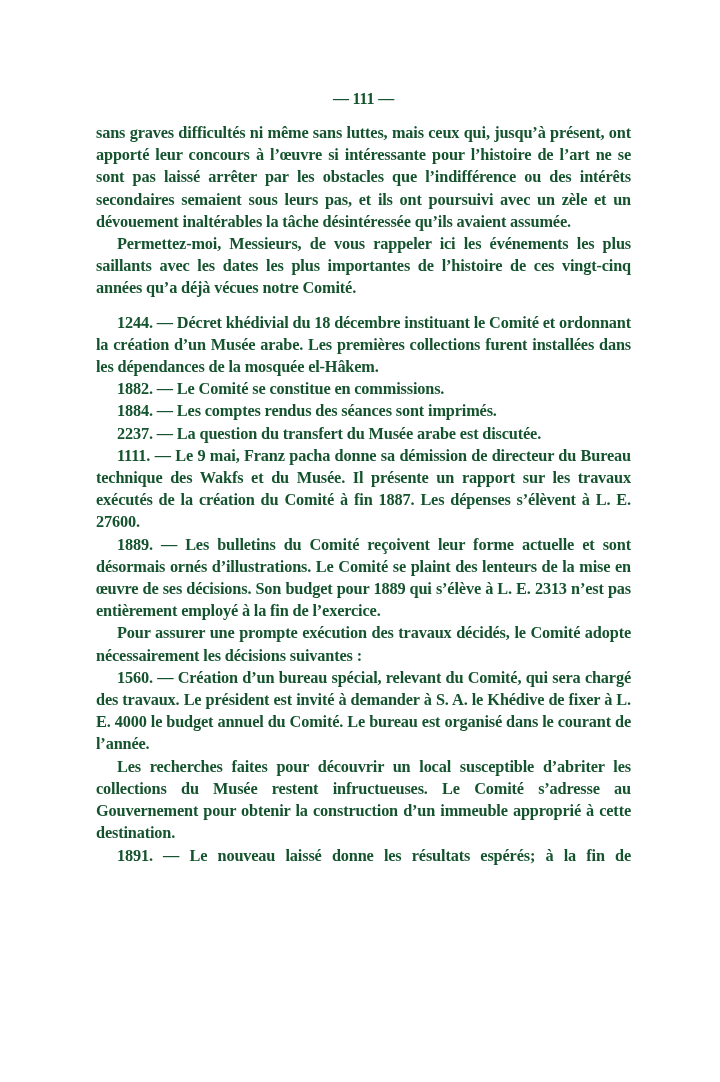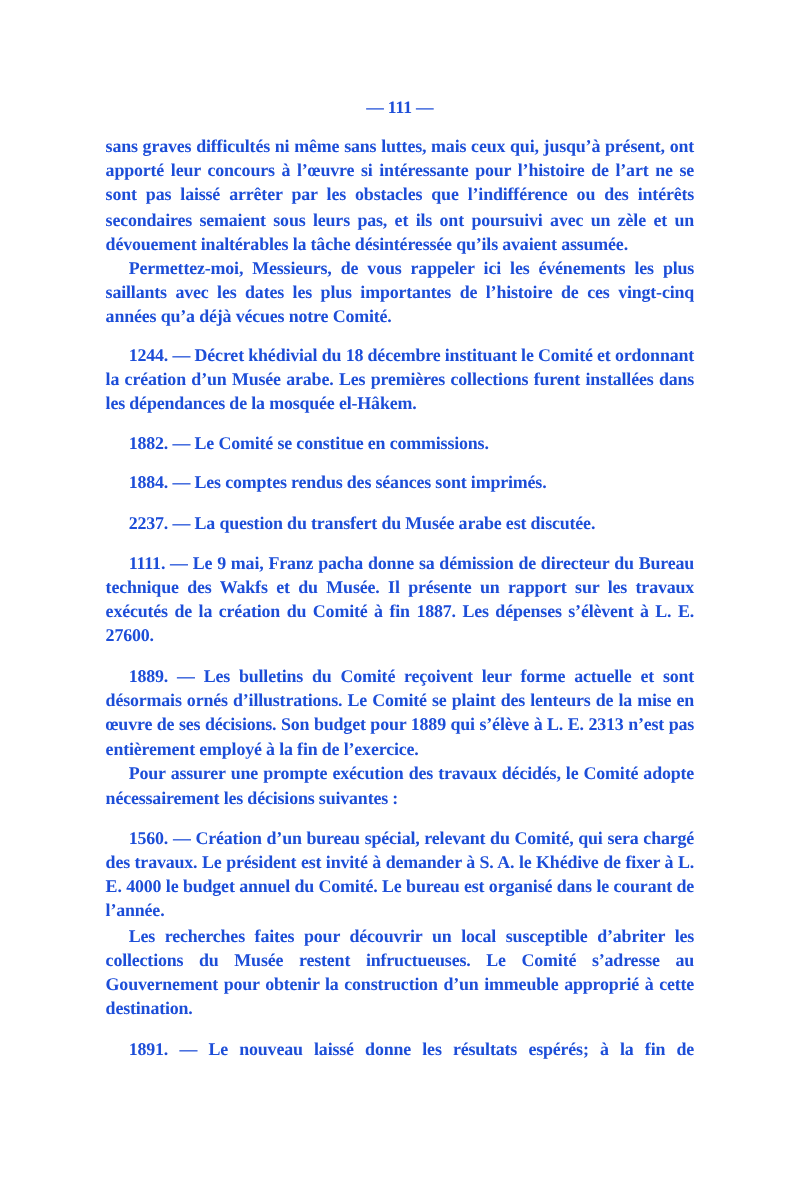--- a/index.html
+++ b/index.html
@@ -3,37 +3,37 @@
 <meta charset="utf-8">
 <style>
   html, body { margin: 0; padding: 0; background: #ffffff; }
   body { width: 720px; height: 1082px; position: relative; overflow: hidden; }
   .page {
     position: absolute;
     left: 96px;
     top: 88px;
     width: 535px;
     font-family: "Liberation Serif", "DejaVu Serif", serif;
-    color: #1d4ed8;
+    color: #14532d;
     font-size: 16.3px;
     line-height: 22.2px;
     text-align: justify;
     font-weight: bold;
     letter-spacing: -0.15px;
   }
   .folio {
     text-align: center;
     font-size: 16px;
     margin-bottom: 12px;
     height: 22px;
   }
   p { margin: 0; }
   .indent { text-indent: 21px; }
   .gap { margin-top: 12px; }
-  .gap-lg { margin-top: 14px; }
+  .gap-lg { }
   .entry { text-indent: 21px; }
 </style>
 </head>
 <body>
 
 <div class="page">
   <div class="folio">— 111 —</div>
 
   <p>sans graves difficultés ni même sans luttes, mais ceux qui, jusqu’à présent, ont apporté leur concours à l’œuvre si intéressante pour l’histoire de l’art ne se sont pas laissé arrêter par les obstacles que l’indifférence ou des intérêts secondaires semaient sous leurs pas, et ils ont poursuivi avec un zèle et un dévouement inaltérables la tâche désintéressée qu’ils avaient assumée.</p>
   <p class="indent">Permettez-moi, Messieurs, de vous rappeler ici les événements les plus saillants avec les dates les plus importantes de l’histoire de ces vingt-cinq années qu’a déjà vécues notre Comité.</p>

